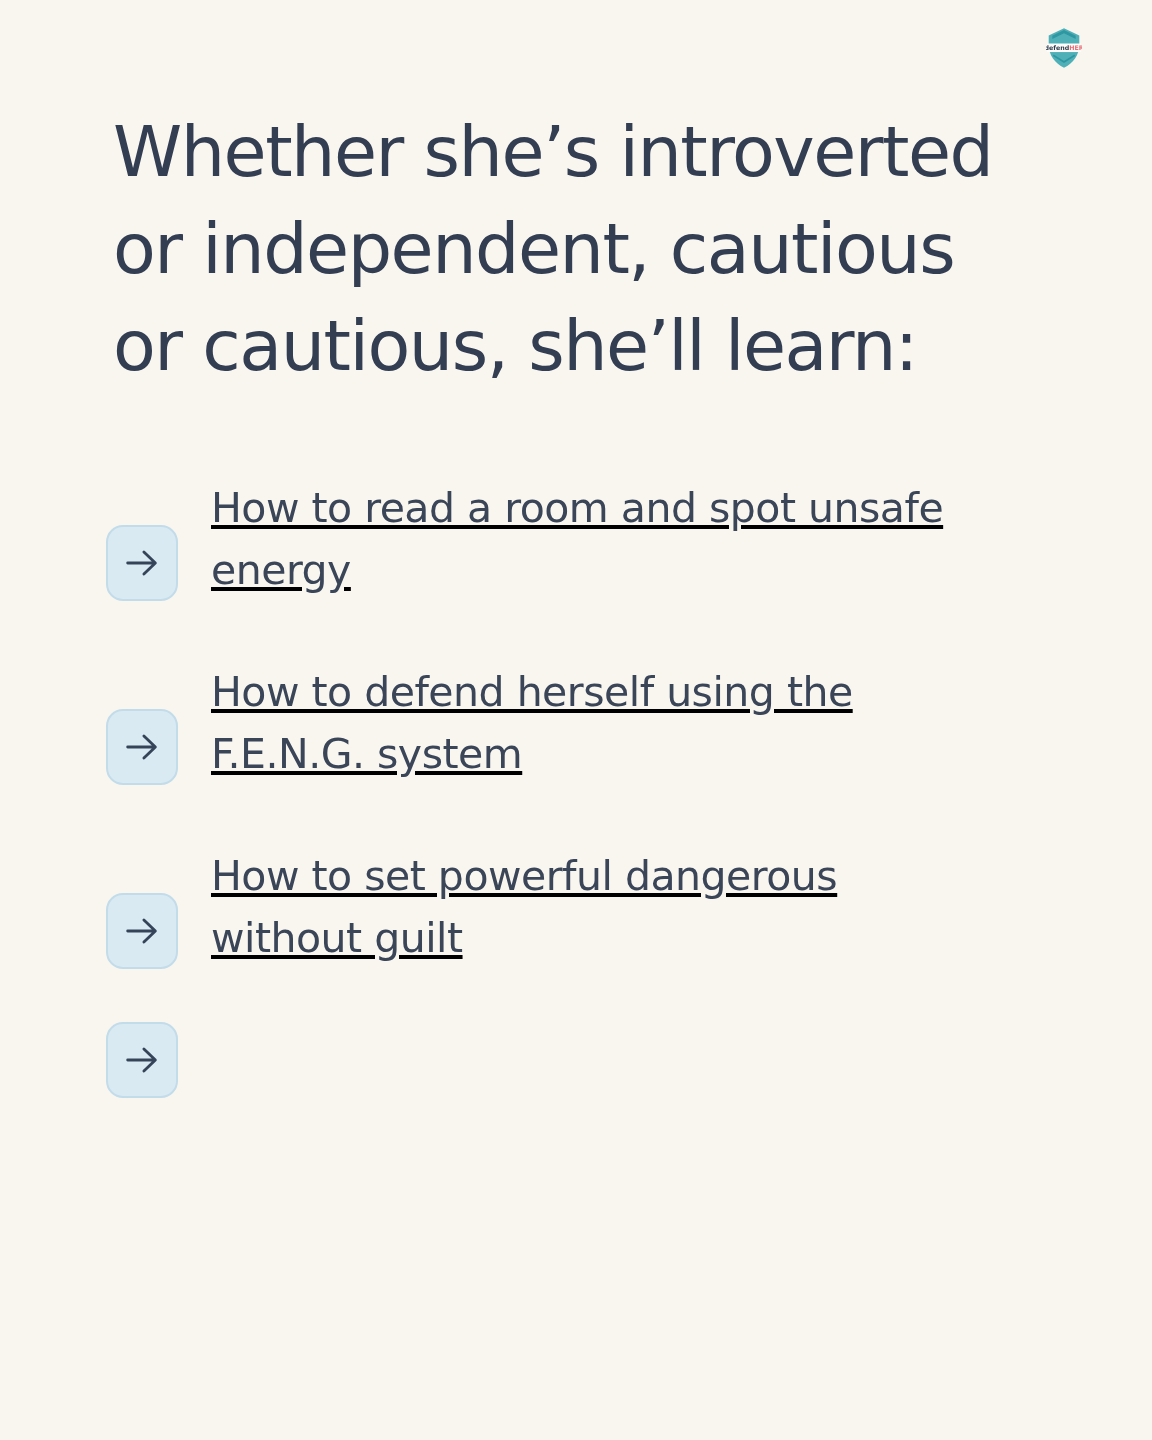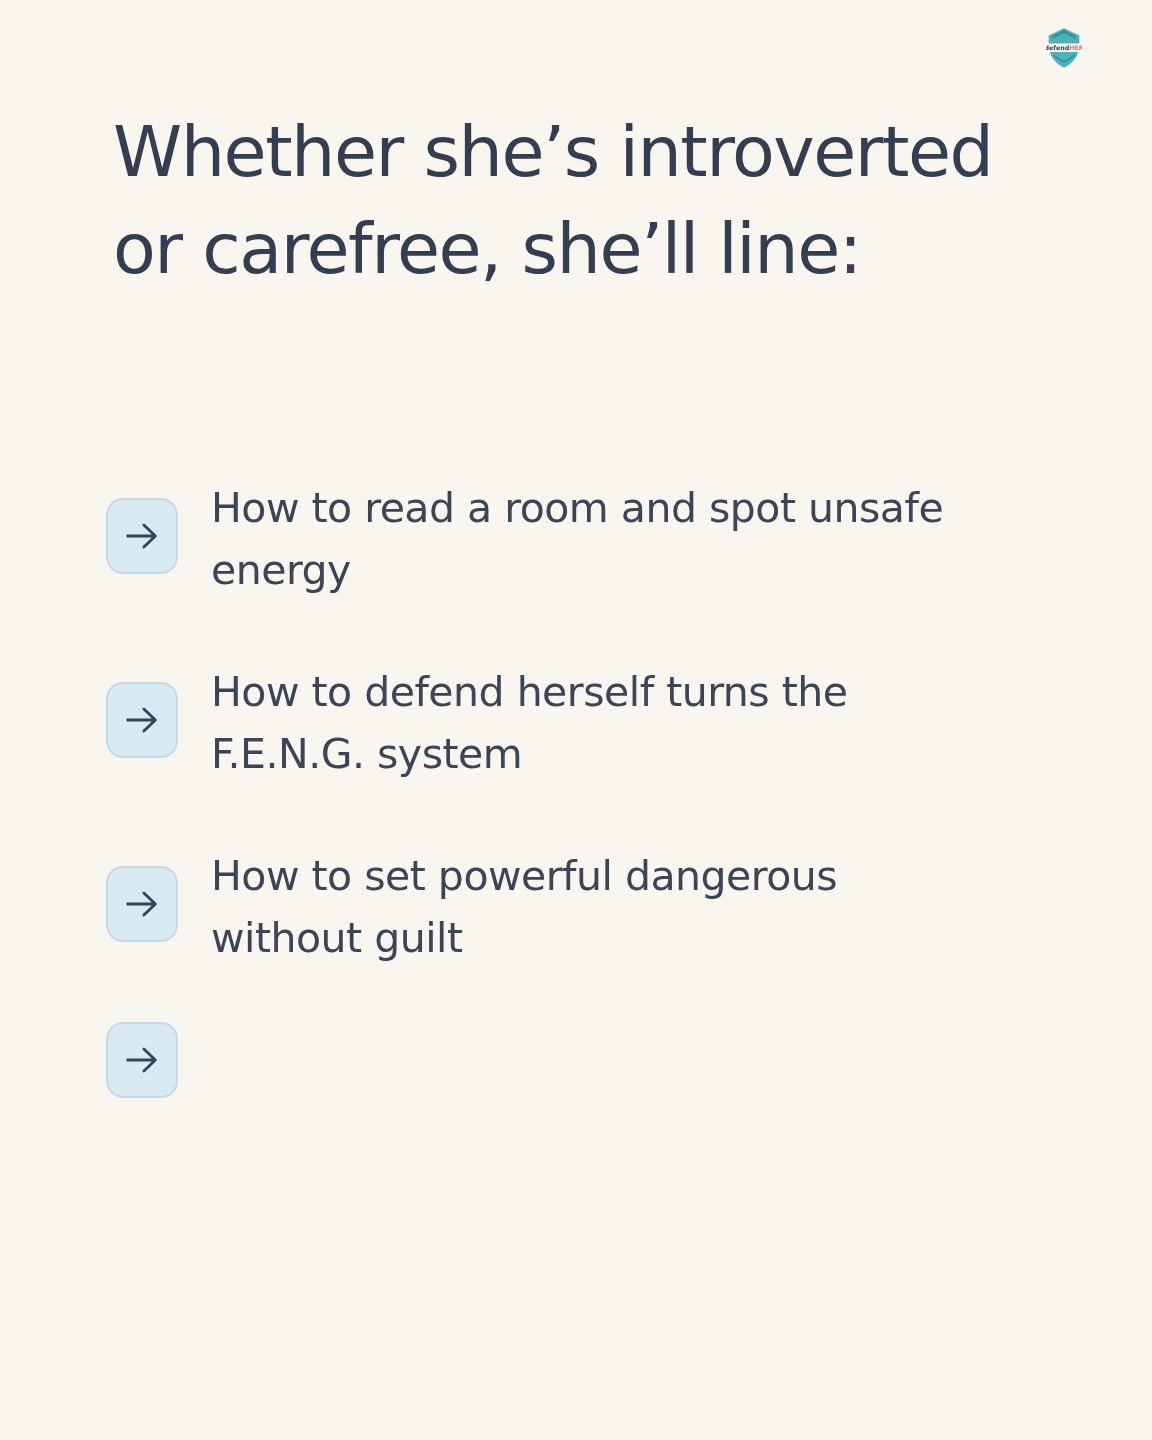--- a/index.html
+++ b/index.html
@@ -44,22 +44,23 @@
     position: absolute;
     left: 106px;
     top: 470px;
     margin: 0;
     padding: 0;
     list-style: none;
     width: 940px;
   }
   .learn-list li {
     display: flex;
-    align-items: center;
+    align-items: flex-end;
     margin-bottom: 53px;
+    text-decoration: underline;
   }
   .arrow-box {
     flex: 0 0 auto;
     width: 72px;
     height: 76px;
     background: #D9EAF3;
     border: 2px solid #C3DCE9;
     border-radius: 17px;
     box-sizing: border-box;
     display: flex;
@@ -90,21 +91,22 @@
       <path d="M8 32 L20 39.5 L32 32" fill="none" stroke="#2F97A1" stroke-width="2"></path>
       <rect x="1" y="19" width="38" height="9.5" fill="#FDFCF8"></rect>
       <text x="20" y="26.4" text-anchor="middle" font-family="DejaVu Sans, sans-serif" font-size="7" font-weight="bold">
         <tspan fill="#2E3B4E">defend</tspan><tspan fill="#EC6A75">HER</tspan>
       </text>
     </svg>
   </div>
 
   <div class="heading">
     <div>Whether she’s introverted</div>
-    <div>or carefree, she’ll line:</div>
+    <div>or independent, cautious</div>
+    <div>or cautious, she’ll learn:</div>
   </div>
 
   <ul class="learn-list">
 
     <li>
       <span class="arrow-box">
         <svg width="42" height="42" viewBox="0 0 44 44">
           <path d="M7 22 H35 M24 10.5 L36 22 L24 33.5" fill="none" stroke="#36445A" stroke-width="3" stroke-linecap="round" stroke-linejoin="round"></path>
         </svg>
       </span>
@@ -112,21 +114,21 @@
 energy</span>
     </li>
 
 
     <li>
       <span class="arrow-box">
         <svg width="42" height="42" viewBox="0 0 44 44">
           <path d="M7 22 H35 M24 10.5 L36 22 L24 33.5" fill="none" stroke="#36445A" stroke-width="3" stroke-linecap="round" stroke-linejoin="round"></path>
         </svg>
       </span>
-      <span class="item-text">How to defend herself turns the
+      <span class="item-text">How to defend herself using the
 F.E.N.G. system</span>
     </li>
 
     <li>
       <span class="arrow-box">
         <svg width="42" height="42" viewBox="0 0 44 44">
           <path d="M7 22 H35 M24 10.5 L36 22 L24 33.5" fill="none" stroke="#36445A" stroke-width="3" stroke-linecap="round" stroke-linejoin="round"></path>
         </svg>
       </span>
       <span class="item-text">How to set powerful dangerous

